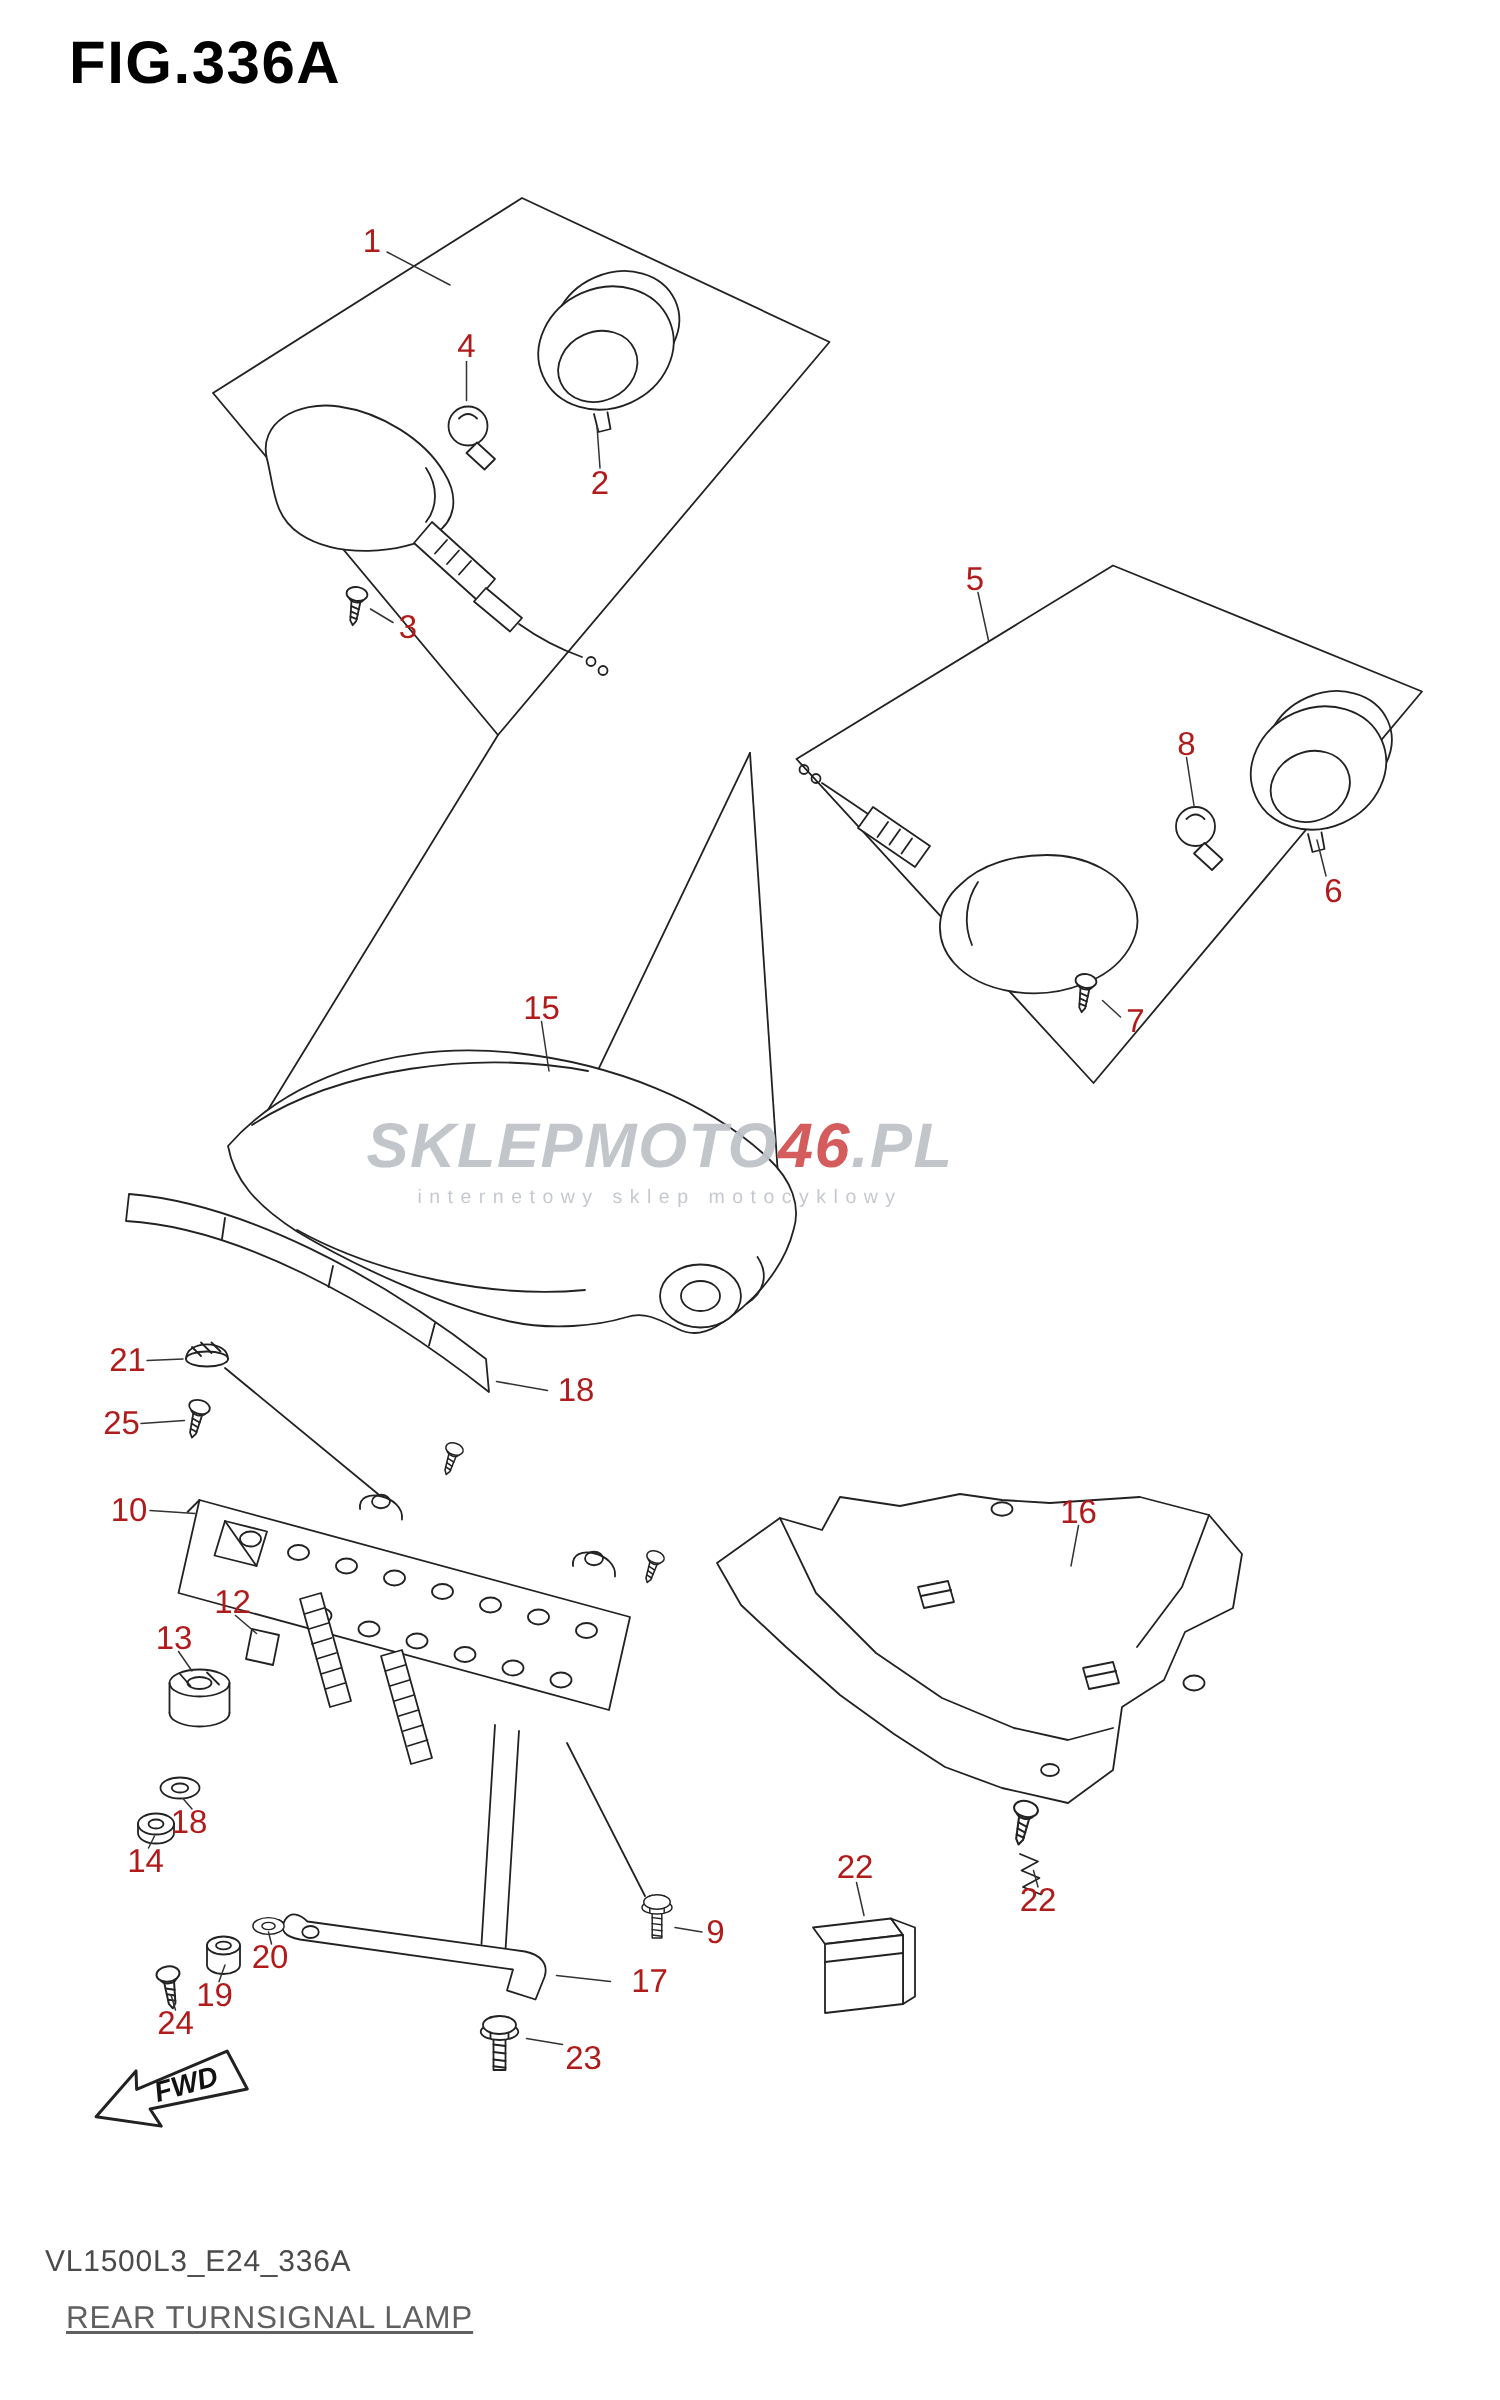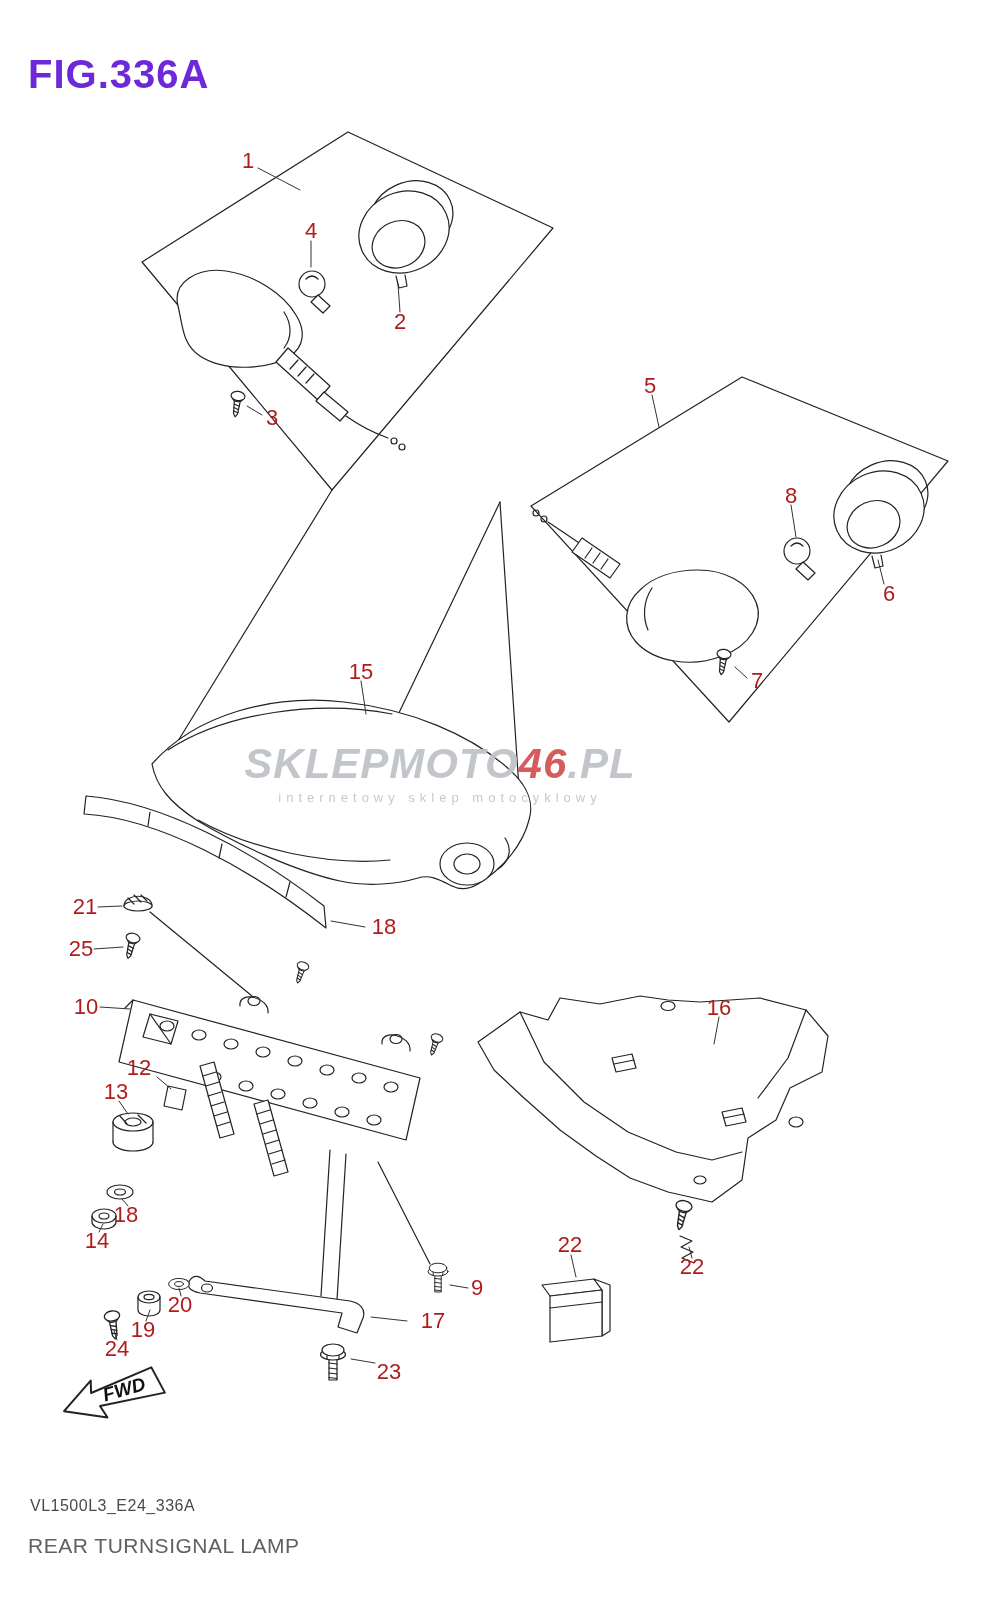--- a/index.html
+++ b/index.html
@@ -1,39 +1,39 @@
 <!DOCTYPE html>
 <html style="--part-number: #b01c1c; --line: #222222; --watermark-gray: #bfc3c9; --watermark-accent: #d25454;"><head>
 <meta charset="utf-8">
 <style>
   * { margin:0; padding:0; box-sizing:border-box; }
   html,body { background:#fff; font-family:"Liberation Sans", sans-serif; }
   #canvas { position:relative; width:1000px; height:1600px; background:#fff; overflow:hidden; }
 
-  #fig-title { position:absolute; left:28px; top:20px; font-size:40px; font-weight:700;
-               letter-spacing:1px; color:#6d28d9;margin-top:32px; }
+  #fig-title { position:absolute; left:46px; top:20px; font-size:40px; font-weight:700;
+               letter-spacing:1px; color:#000000; }
 
   svg.art { position:absolute; left:0; top:0; }
   svg.art .wf { fill:#fff; }
   svg.art text { font:italic 700 19px "Liberation Sans", sans-serif; fill:#111; stroke:none; }
   svg.art .ld { stroke:#333; stroke-width:1; }
 
   .plabel { position:absolute; transform:translate(-50%,-50%);
             font-size:22px; font-weight:400; color:var(--part-number,#b01c1c); }
 
   #watermark { position:absolute; left:215px; top:740px; width:450px; text-align:center;
                pointer-events:none; }
   #watermark .wm-main { font-size:42px; font-weight:700; font-style:italic; letter-spacing:1px;
                color:var(--watermark-gray,#bfc3c9); opacity:.95; }
   #watermark .wm-accent { color:var(--watermark-accent,#d25454); }
   #watermark .wm-sub { margin-top:2px; font-size:13px; letter-spacing:5px; 
                color:var(--watermark-gray,#b6bac0); opacity:.9; }
 
-  #doc-code { position:absolute; left:30px; top:1497px; font-size:16px; color:#4a4a4a; letter-spacing:.5px; }
-  #doc-caption { position:absolute; left:28px; top:1534px; font-size:21px; color:#606060; letter-spacing:.5px; }
+  #doc-code { position:absolute; left:30px; top:1497px; font-size:20px; color:#4a4a4a; letter-spacing:.5px; }
+  #doc-caption { position:absolute; left:44px; top:1534px; font-size:21px; color:#606060; letter-spacing:.5px;text-decoration:underline; }
 </style>
 </head>
 <body>
 
 <div id="canvas">
 
   <div id="fig-title">FIG.336A</div>
 
   <svg class="art" width="1000" height="1600" viewBox="0 0 1000 1600" fill="none" stroke="#222" stroke-width="1.2" stroke-linecap="round" stroke-linejoin="round">
 
@@ -284,21 +284,21 @@
     <span class="plabel" style="left:400px;top:322px">2</span>
     <span class="plabel" style="left:272px;top:418px">3</span>
     <span class="plabel" style="left:311px;top:231px">4</span>
     <span class="plabel" style="left:650px;top:386px">5</span>
     <span class="plabel" style="left:889px;top:594px">6</span>
     <span class="plabel" style="left:757px;top:681px">7</span>
     <span class="plabel" style="left:791px;top:496px">8</span>
     <span class="plabel" style="left:477px;top:1288px">9</span>
     <span class="plabel" style="left:86px;top:1007px">10</span>
     <span class="plabel" style="left:126px;top:1215px">18</span>
-    <span class="plabel" style="left:139px;top:1068px">12</span>
+    <span class="plabel" style="left:155px;top:1068px">12</span>
     <span class="plabel" style="left:116px;top:1092px">13</span>
     <span class="plabel" style="left:97px;top:1241px">14</span>
     <span class="plabel" style="left:361px;top:672px">15</span>
     <span class="plabel" style="left:719px;top:1008px">16</span>
     <span class="plabel" style="left:433px;top:1321px">17</span>
     <span class="plabel" style="left:384px;top:927px">18</span>
     <span class="plabel" style="left:143px;top:1330px">19</span>
     <span class="plabel" style="left:180px;top:1305px">20</span>
     <span class="plabel" style="left:85px;top:907px">21</span>
     <span class="plabel" style="left:692px;top:1267px">22</span>

